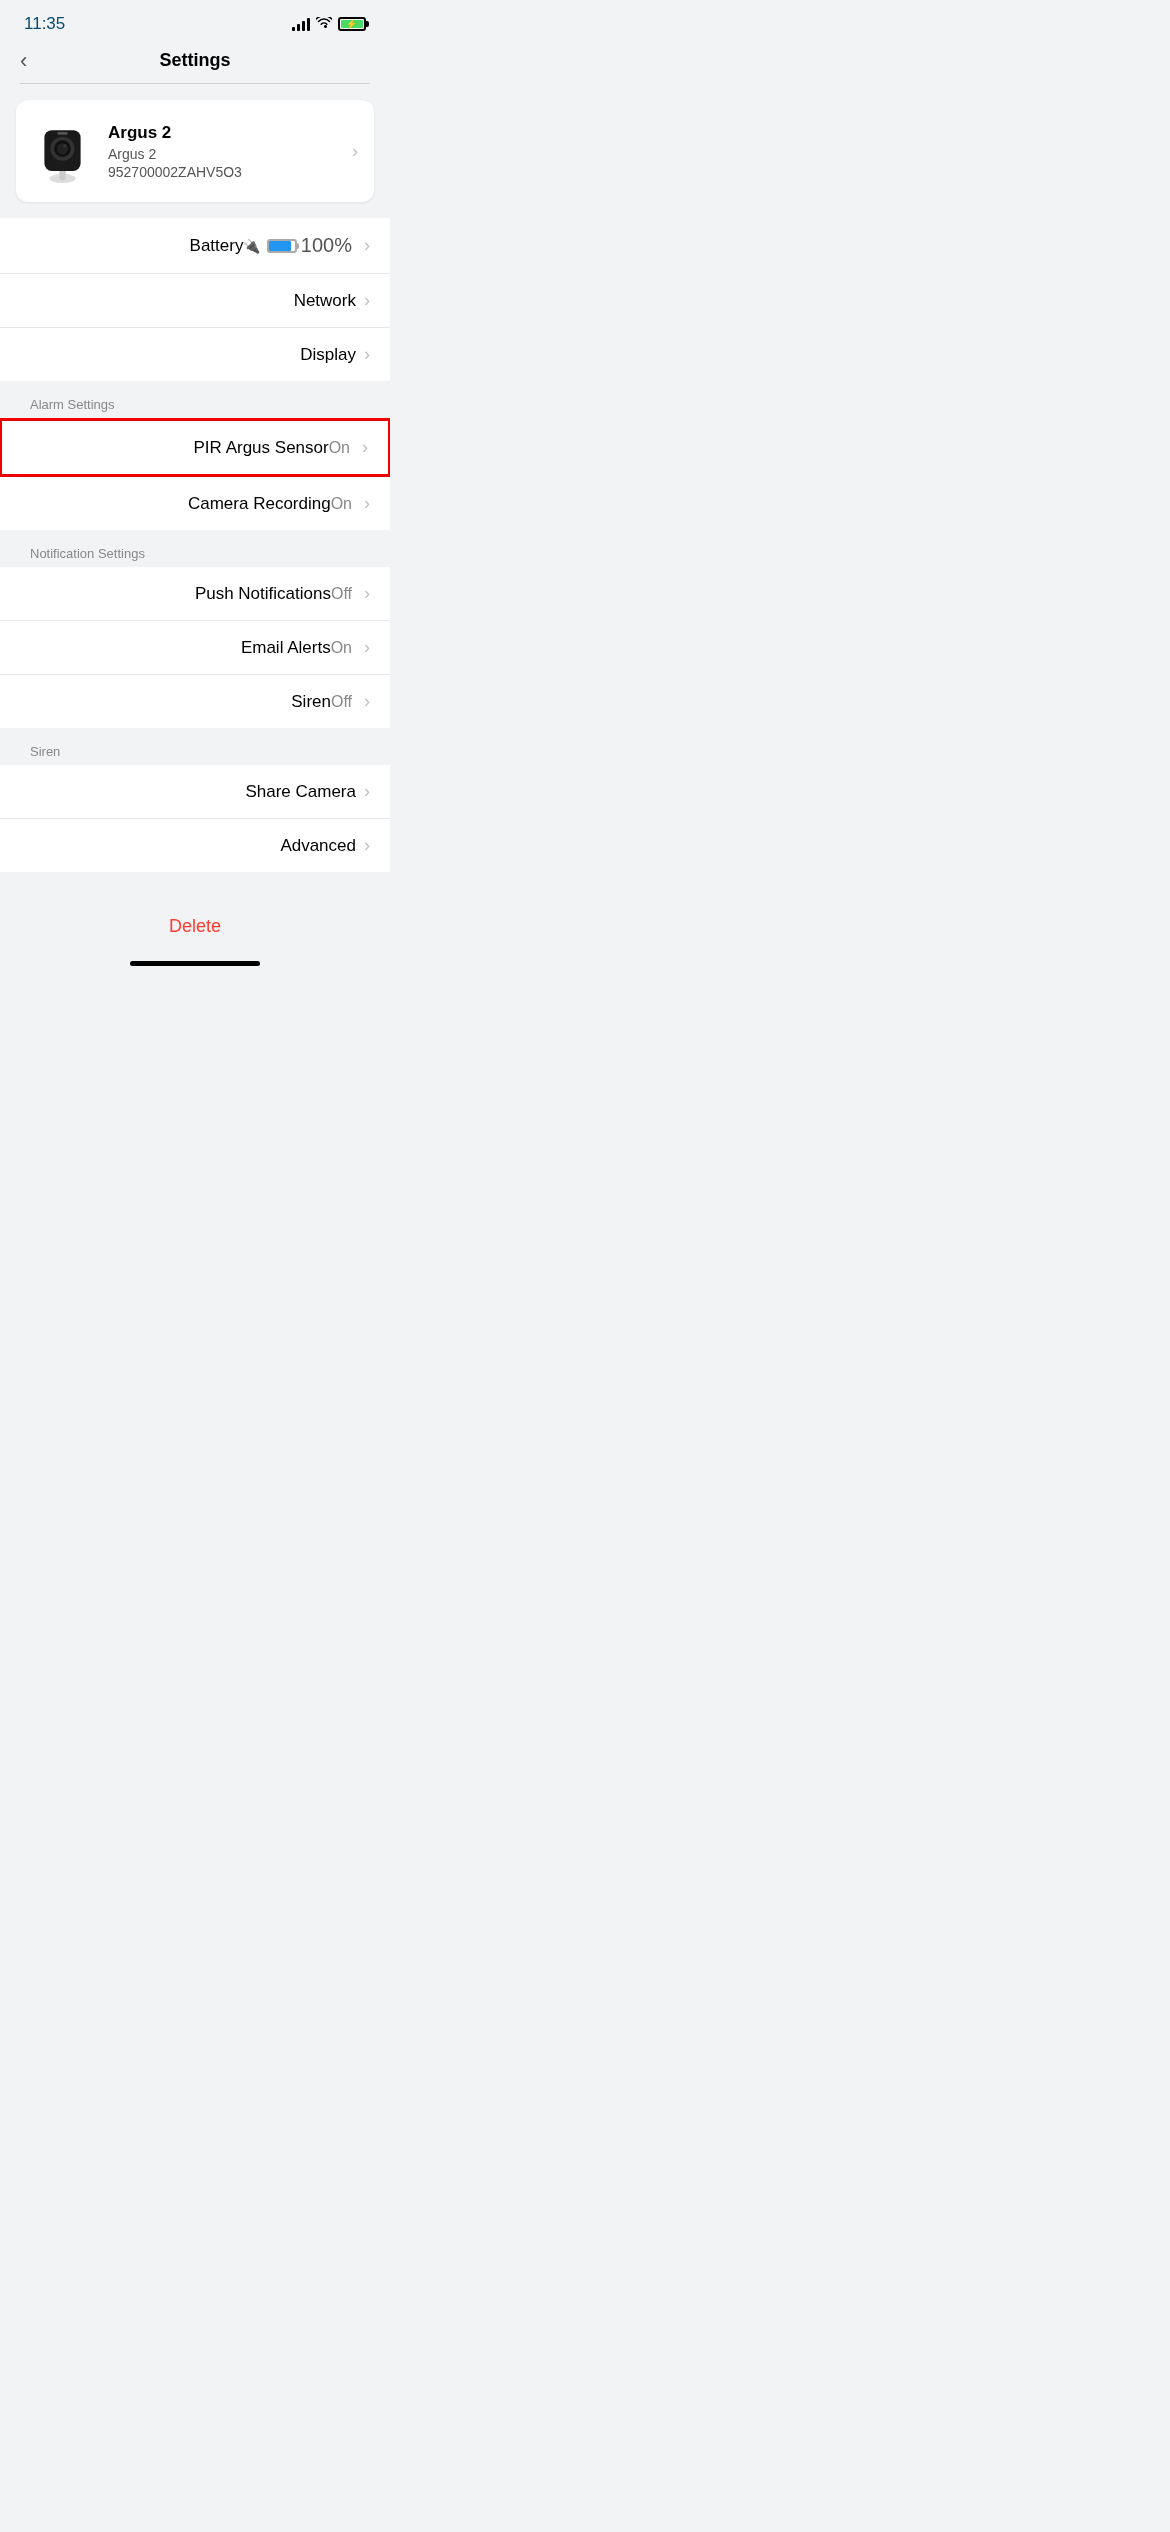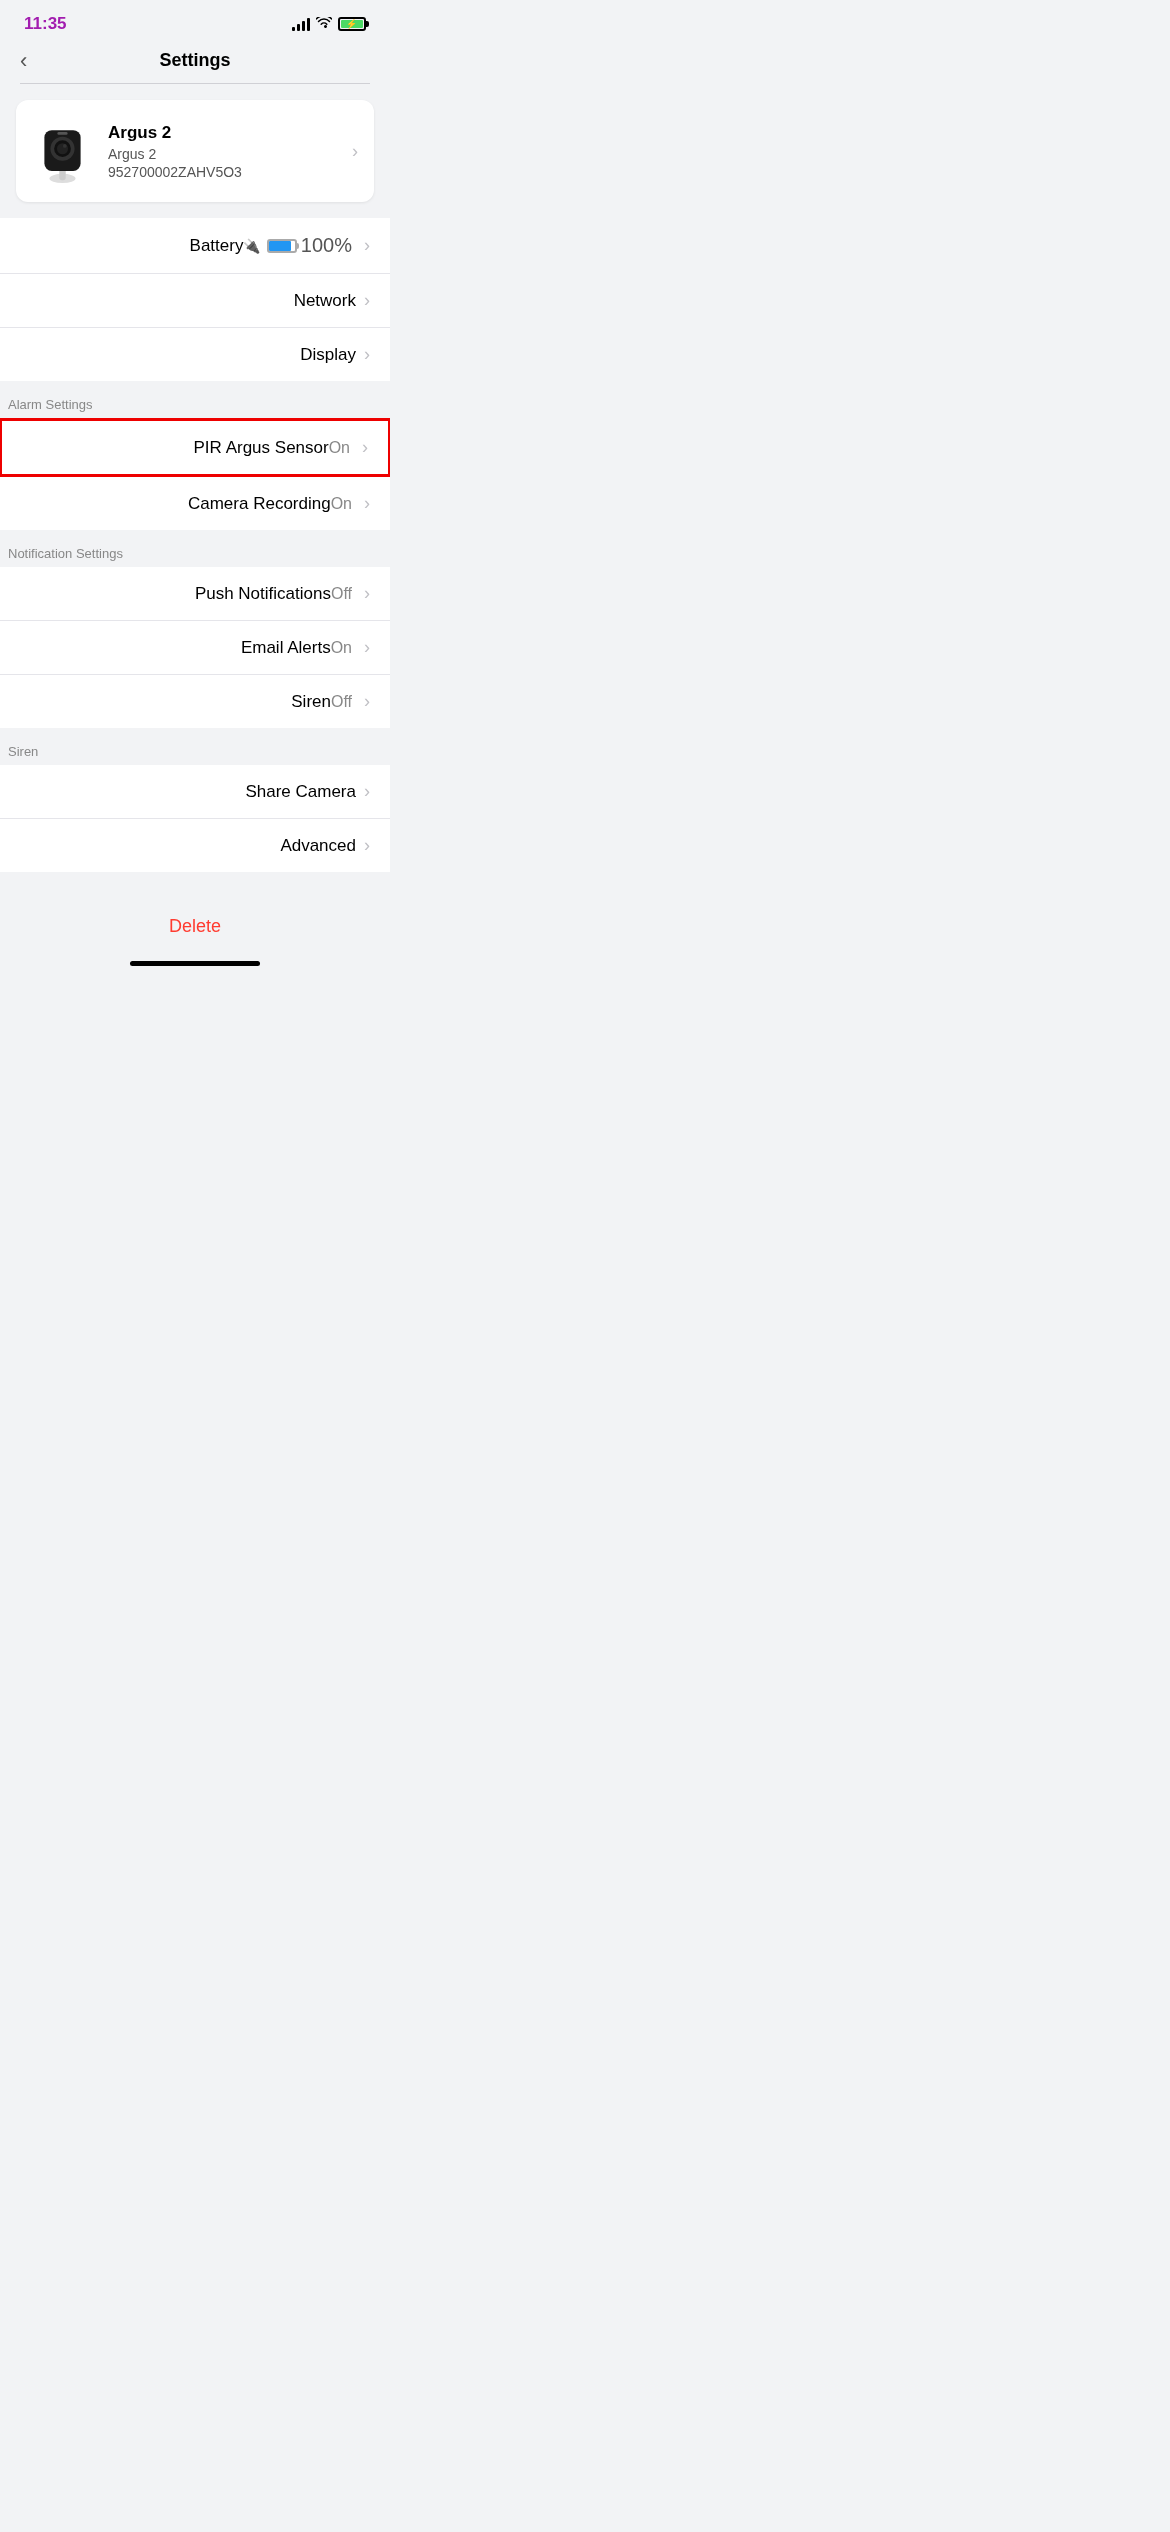--- a/index.html
+++ b/index.html
@@ -17,22 +17,22 @@
     .status-bar {
       display: flex;
       justify-content: space-between;
       align-items: center;
       padding: 14px 24px 8px;
       background: #f2f3f5;
     }
 
     .status-time {
       font-size: 17px;
-      font-weight: 700;
-      color: #a21caf;
+      font-weight: 400;
+      color: #0c4a6e;
     }
 
     .status-icons {
       display: flex;
       align-items: center;
       gap: 6px;
     }
 
     .signal-bars {
       display: flex;
@@ -184,21 +184,21 @@
     }
 
     
     .settings-section {
       margin-top: 16px;
     }
 
     .section-label {
       font-size: 13px;
       color: #888;
-      padding: 0 8px 6px;
+      padding: 0 30px 6px;
     }
 
     .settings-group {
       background: #fff;
     }
 
     .settings-row {
       display: flex;
       align-items: center;
       justify-content: flex-end;

